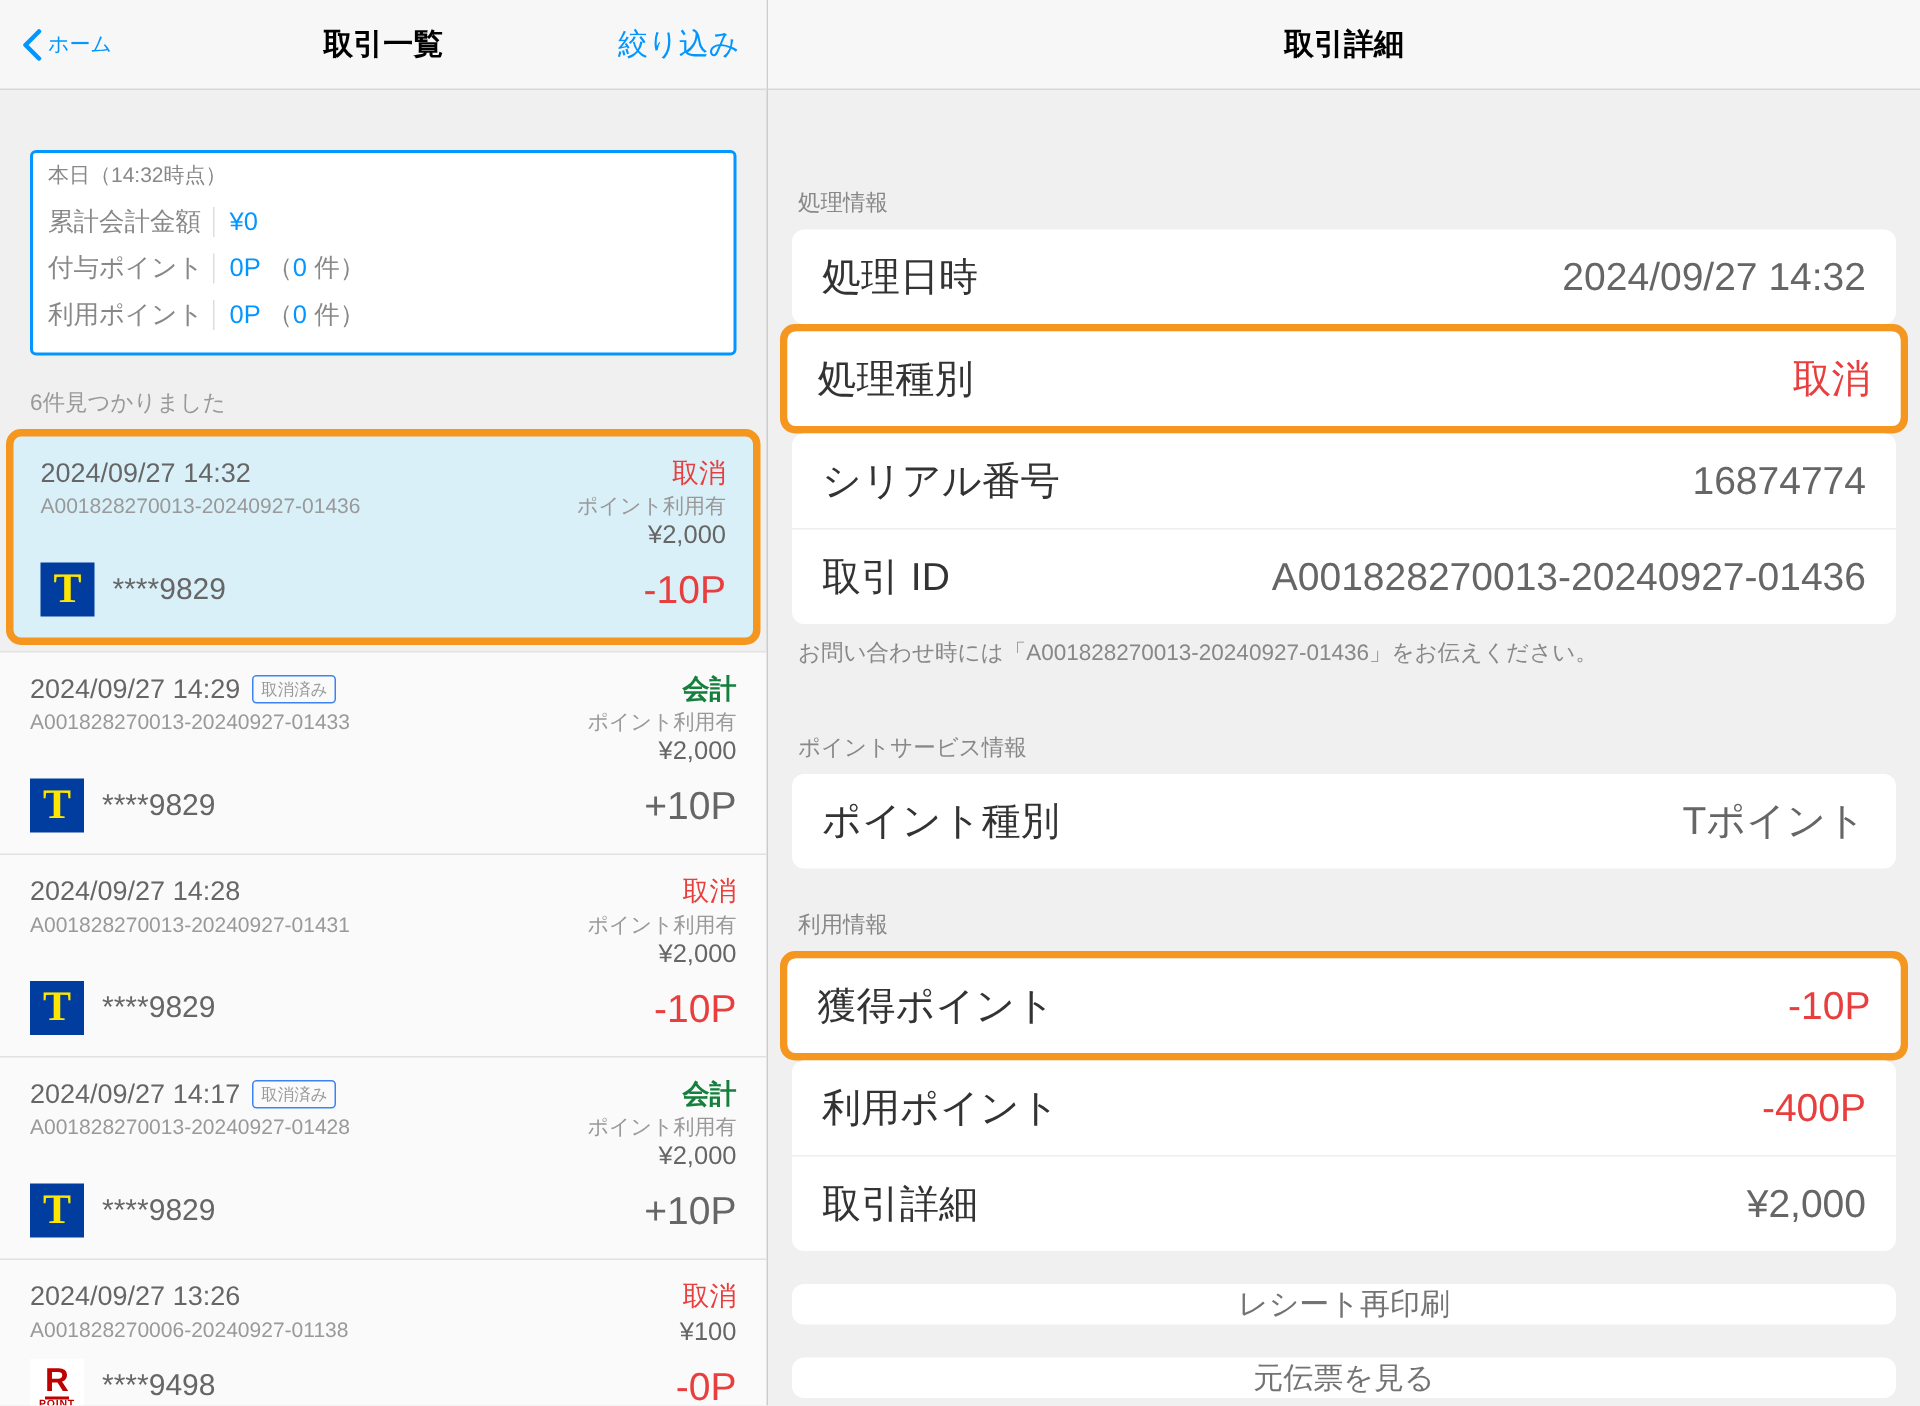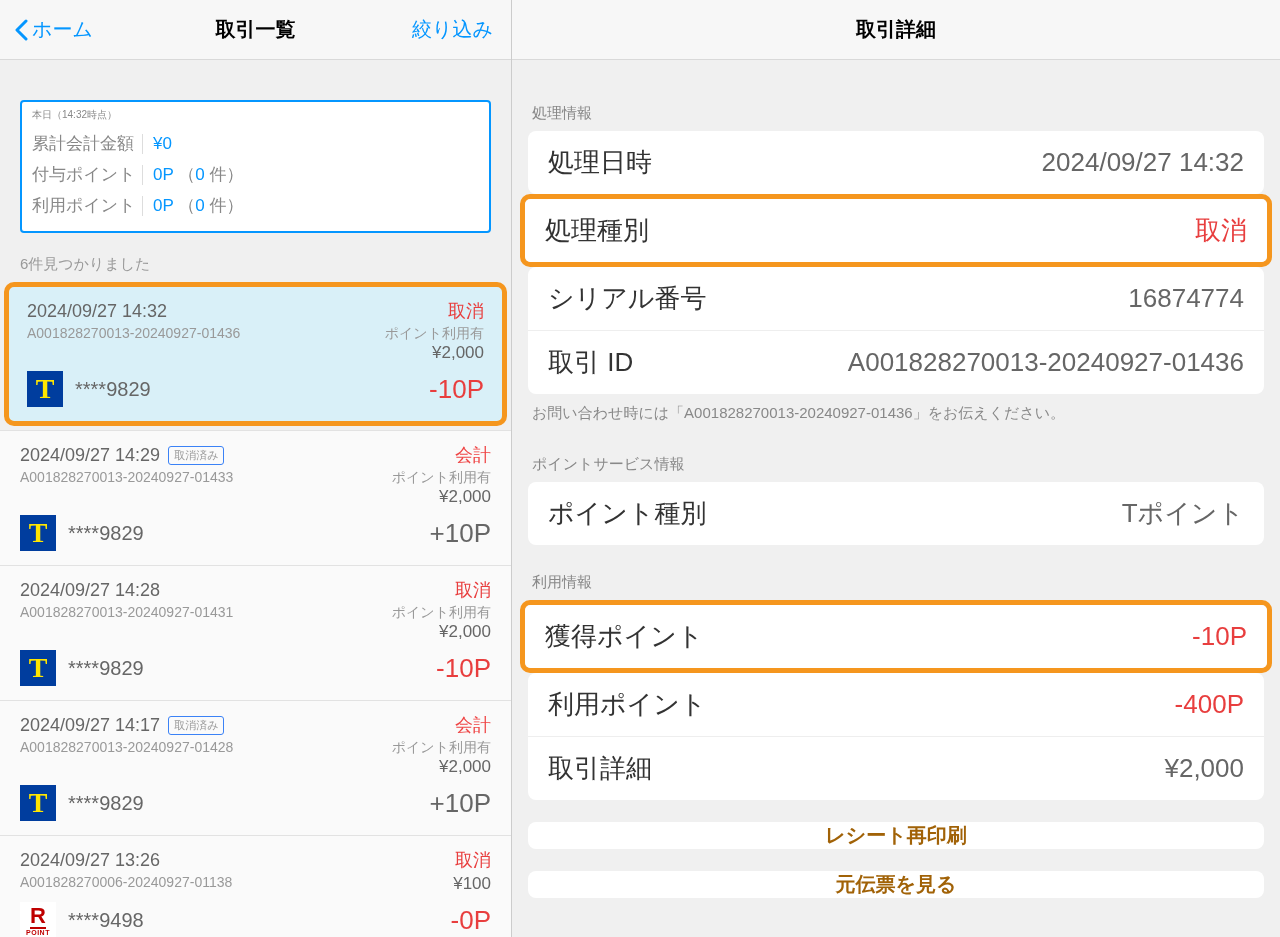--- a/index.html
+++ b/index.html
@@ -43,41 +43,41 @@
     font-size: 20px;
     font-weight: 600;
     color: #000;
   }
   .header .left-ctrl {
     position: absolute;
     left: 14px;
     display: flex;
     align-items: center;
     color: #0496ff;
-    font-size: 20px;
+    font-size: 14px;
     cursor: pointer;
   }
   .header .left-ctrl svg { margin-right: 4px; }
   .header .right-ctrl {
     position: absolute;
     right: 18px;
     color: #0496ff;
     font-size: 20px;
     cursor: pointer;
   }
   
   .summary-box {
     margin: 40px 20px 10px;
     border: 2px solid #0496ff;
     border-radius: 4px;
     background: #fff;
     padding: 6px 10px 10px;
   }
   .summary-caption {
-    font-size: 10px;
+    font-size: 14px;
     color: #888;
     margin-bottom: 6px;
   }
   .summary-row {
     display: flex;
     align-items: center;
     padding: 4px 0;
   }
   .summary-label {
     width: 110px;
@@ -127,21 +127,21 @@
     border: 1px solid #3b82f6;
     color: #999;
     font-size: 11px;
     border-radius: 3px;
     padding: 1px 5px;
     margin-left: 8px;
     vertical-align: 2px;
   }
   .tx-status { font-size: 18px; }
   .tx-status.cancel { color: #e83e3e; }
-  .tx-status.normal { color: #ef4444; }
+  .tx-status.normal { color: #15803d; font-weight: bold; }
   .tx-sub {
     display: flex;
     justify-content: space-between;
     margin-top: 2px;
   }
   .tx-id { color: #999; font-size: 14px; }
   .tx-note { color: #999; font-size: 14px; text-align: left; }
   .tx-amt { color: #666; font-size: 17px; text-align: right; margin-top: 0px; }
   .tx-bottom {
     display: flex;
@@ -194,21 +194,21 @@
     font-size: 7px;
     font-weight: 700;
     letter-spacing: 0.5px;
   }
   
   .section-label {
     color: #888;
     font-size: 15px;
     margin: 28px 20px 8px;
   }
-  .section-label.first { margin-top: 44px; }
+  .section-label.first { margin-top: 66px; }
   .detail-group {
     background: #fff;
     margin: 0 16px;
     border-radius: 8px;
     overflow: hidden;
   }
   .detail-row {
     display: flex;
     justify-content: space-between;
     align-items: center;
@@ -226,34 +226,33 @@
   }
   .highlight-row .detail-row {
     background: #fff;
     border-radius: 6px;
     border-top: none;
   }
   .detail-group.gap { margin-top: 0; }
   .hint {
     color: #888;
     font-size: 15px;
-    margin: 10px 20px 4px;
+    margin: 10px 20px 16px;
   }
   .action-btn {
     background: #fff;
     margin: 22px 16px 0;
     border-radius: 8px;
     padding: 0;
     text-align: center;
-    color: #a16207;
+    color: #737373;
     font-size: 20px;
     cursor: pointer;
     border: none;
     display: block;
-    font-weight: bold;
   }
   .action-btn + .action-btn { margin-top: 22px; }
 </style>
 </head>
 <body>
 
 <div class="left-panel">
   <div class="header">
     <div class="left-ctrl">
       <svg width="14" height="22" viewBox="0 0 14 22">

